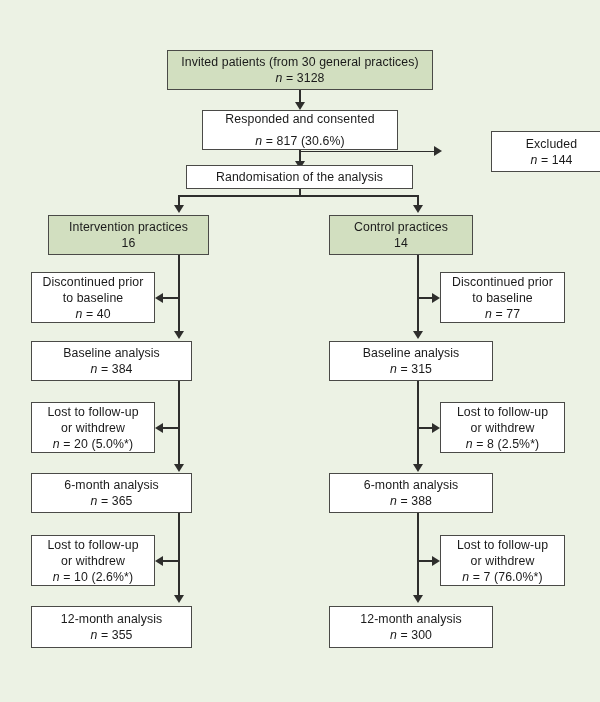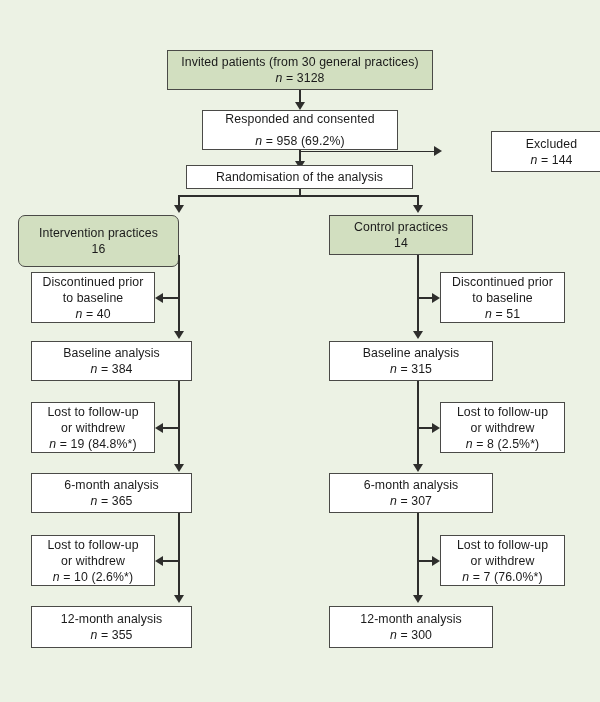--- a/index.html
+++ b/index.html
@@ -78,21 +78,21 @@
   <div class="box green" style="left:167px; top:50px; width:266px; height:40px;">
     <span class="line1">Invited patients (from 30 general practices)</span>
     <span class="line2"><i class="ital">n</i><span> = 3128</span></span>
   </div>
 
   <div class="conn v" style="left:299.2px; top:90px; height:14px;"></div>
   <div class="arrow arrow-down" style="left:295px; top:102px;"></div>
 
   <div class="box" style="left:202px; top:110px; width:196px; height:40px;justify-content:space-between;">
     <span class="line1">Responded and consented</span>
-    <span class="line2"><i class="ital">n</i><span> = 958 (69.2%)</span></span>
+    <span class="line2"><i class="ital">n</i><span> = 817 (30.6%)</span></span>
   </div>
 
   <div class="conn v" style="left:299.2px; top:150px; height:14px;"></div>
   <div class="arrow arrow-down" style="left:295px; top:161px;"></div>
 
   <div class="conn h" style="left:299px; top:150.5px; width:136px;"></div>
   <div class="arrow arrow-right" style="left:434px; top:146px;"></div>
 
   <div class="box" style="left:443px; top:131px; width:121px; height:41px;margin-left:48px;">
     <span class="line1">Excluded</span>
@@ -103,21 +103,21 @@
     <span class="line1">Randomisation of the analysis</span>
   </div>
 
   <div class="conn v" style="left:299.2px; top:189px; height:7px;"></div>
   <div class="conn h" style="left:178px; top:195px; width:241px;"></div>
   <div class="conn v" style="left:178px; top:195px; height:12px;"></div>
   <div class="arrow arrow-down" style="left:173.8px; top:205px;"></div>
   <div class="conn v" style="left:417px; top:195px; height:12px;"></div>
   <div class="arrow arrow-down" style="left:412.8px; top:205px;"></div>
 
-  <div class="box green" style="left:18px; top:215px; width:161px; height:52px;border-radius:7px;">
+  <div class="box green" style="left:48px; top:215px; width:161px; height:40px;">
     <span class="line1">Intervention practices</span>
     <span class="line2">16</span>
   </div>
 
   <div class="box green" style="left:329px; top:215px; width:144px; height:40px;">
     <span class="line1">Control practices</span>
     <span class="line2">14</span>
   </div>
 
   <div class="conn v" style="left:178px; top:255px; height:80px;"></div>
@@ -134,63 +134,63 @@
 
   <div class="conn v" style="left:417px; top:255px; height:80px;"></div>
   <div class="arrow arrow-down" style="left:412.8px; top:331px;"></div>
 
   <div class="conn h" style="left:418px; top:297px; width:15px;"></div>
   <div class="arrow arrow-right" style="left:432px; top:292.5px;"></div>
 
   <div class="box" style="left:440px; top:272px; width:125px; height:51px;">
     <span class="line1">Discontinued prior</span>
     <span class="line1">to baseline</span>
-    <span class="line2"><i class="ital">n</i><span> = 51</span></span>
+    <span class="line2"><i class="ital">n</i><span> = 77</span></span>
   </div>
 
   <div class="box" style="left:31px; top:341px; width:161px; height:40px;">
     <span class="line1">Baseline analysis</span>
     <span class="line2"><i class="ital">n</i><span> = 384</span></span>
   </div>
 
   <div class="box" style="left:329px; top:341px; width:164px; height:40px;">
     <span class="line1">Baseline analysis</span>
     <span class="line2"><i class="ital">n</i><span> = 315</span></span>
   </div>
 
   <div class="conn v" style="left:178px; top:381px; height:87px;"></div>
   <div class="arrow arrow-down" style="left:173.8px; top:464px;"></div>
   <div class="conn h" style="left:163px; top:427px; width:16px;"></div>
   <div class="arrow arrow-left" style="left:155px; top:422.5px;"></div>
 
   <div class="box" style="left:31px; top:402px; width:124px; height:51px;">
     <span class="line1">Lost to follow-up</span>
     <span class="line1">or withdrew</span>
-    <span class="line2"><i class="ital">n</i><span> = 19 (84.8%*)</span></span>
+    <span class="line2"><i class="ital">n</i><span> = 20 (5.0%*)</span></span>
   </div>
 
   <div class="conn v" style="left:417px; top:381px; height:87px;"></div>
   <div class="arrow arrow-down" style="left:412.8px; top:464px;"></div>
   <div class="conn h" style="left:418px; top:427px; width:15px;"></div>
   <div class="arrow arrow-right" style="left:432px; top:422.5px;"></div>
 
   <div class="box" style="left:440px; top:402px; width:125px; height:51px;">
     <span class="line1">Lost to follow-up</span>
     <span class="line1">or withdrew</span>
     <span class="line2"><i class="ital">n</i><span> = 8 (2.5%*)</span></span>
   </div>
 
   <div class="box" style="left:31px; top:473px; width:161px; height:40px;">
     <span class="line1">6-month analysis</span>
     <span class="line2"><i class="ital">n</i><span> = 365</span></span>
   </div>
 
   <div class="box" style="left:329px; top:473px; width:164px; height:40px;">
     <span class="line1">6-month analysis</span>
-    <span class="line2"><i class="ital">n</i><span> = 307</span></span>
+    <span class="line2"><i class="ital">n</i><span> = 388</span></span>
   </div>
 
   <div class="conn v" style="left:178px; top:513px; height:86px;"></div>
   <div class="arrow arrow-down" style="left:173.8px; top:595px;"></div>
   <div class="conn h" style="left:163px; top:560px; width:16px;"></div>
   <div class="arrow arrow-left" style="left:155px; top:555.5px;"></div>
 
   <div class="box" style="left:31px; top:535px; width:124px; height:51px;">
     <span class="line1">Lost to follow-up</span>
     <span class="line1">or withdrew</span>

